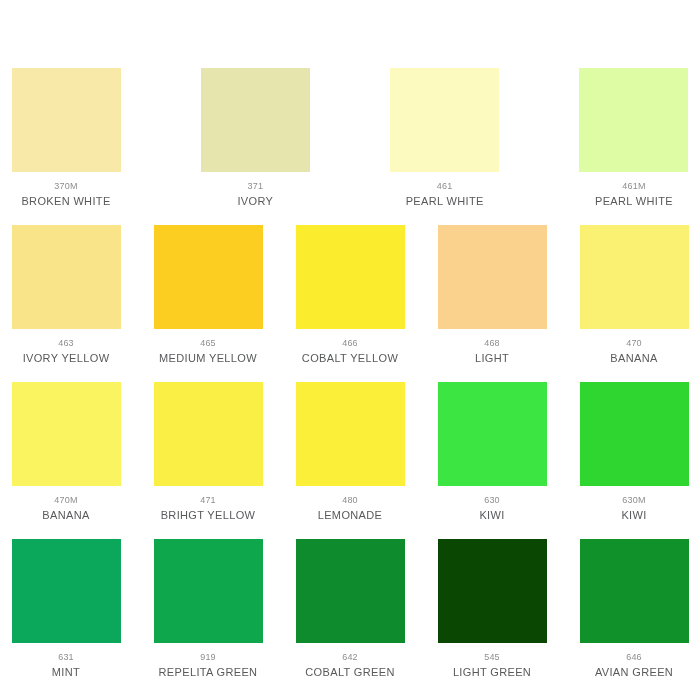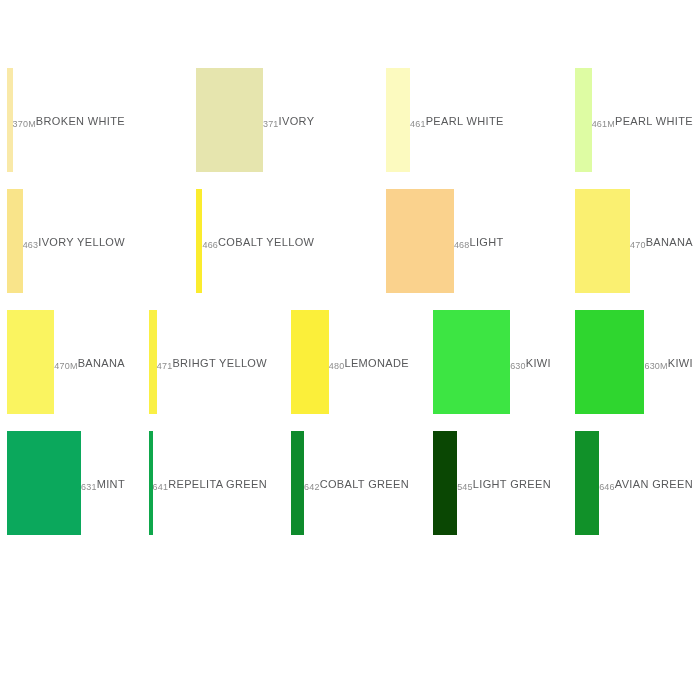--- a/index.html
+++ b/index.html
@@ -25,20 +25,21 @@
   .swatch-row {
     display: flex;
     flex-direction: row;
     justify-content: space-between;
     padding: 0 7px;
     margin-bottom: 17px;
   }
   .swatch-cell {
     width: 118px;
     display: flex;
+    flex-direction: column;
     align-items: center;
   }
   .swatch-chip {
     width: 109px;
     height: 104px;
     display: block;
   }
   .swatch-code {
     font-size: 9px;
     color: #8d8d8d;
@@ -86,20 +87,25 @@
     </div>
   </div>
 
   <div class="swatch-row">
     <div class="swatch-cell">
       <span class="swatch-chip" style="background-color: rgb(249, 228, 138);"></span>
       <span class="swatch-code">463</span>
       <span class="swatch-name">IVORY YELLOW</span>
     </div>
     <div class="swatch-cell">
+      <span class="swatch-chip" style="background-color: rgb(252, 206, 33);"></span>
+      <span class="swatch-code">465</span>
+      <span class="swatch-name">MEDIUM YELLOW</span>
+    </div>
+    <div class="swatch-cell">
       <span class="swatch-chip" style="background-color: rgb(251, 236, 46);"></span>
       <span class="swatch-code">466</span>
       <span class="swatch-name">COBALT YELLOW</span>
     </div>
     <div class="swatch-cell">
       <span class="swatch-chip" style="background-color: rgb(250, 210, 141);"></span>
       <span class="swatch-code">468</span>
       <span class="swatch-name">LIGHT</span>
     </div>
     <div class="swatch-cell">
@@ -138,21 +144,21 @@
   </div>
 
   <div class="swatch-row">
     <div class="swatch-cell">
       <span class="swatch-chip" style="background-color: rgb(11, 168, 92);"></span>
       <span class="swatch-code">631</span>
       <span class="swatch-name">MINT</span>
     </div>
     <div class="swatch-cell">
       <span class="swatch-chip" style="background-color: rgb(15, 167, 75);"></span>
-      <span class="swatch-code">641</span>
+      <span class="swatch-code">919</span>
       <span class="swatch-name">REPELITA GREEN</span>
     </div>
     <div class="swatch-cell">
       <span class="swatch-chip" style="background-color: rgb(14, 139, 44);"></span>
       <span class="swatch-code">642</span>
       <span class="swatch-name">COBALT GREEN</span>
     </div>
     <div class="swatch-cell">
       <span class="swatch-chip" style="background-color: rgb(10, 71, 3);"></span>
       <span class="swatch-code">545</span>

